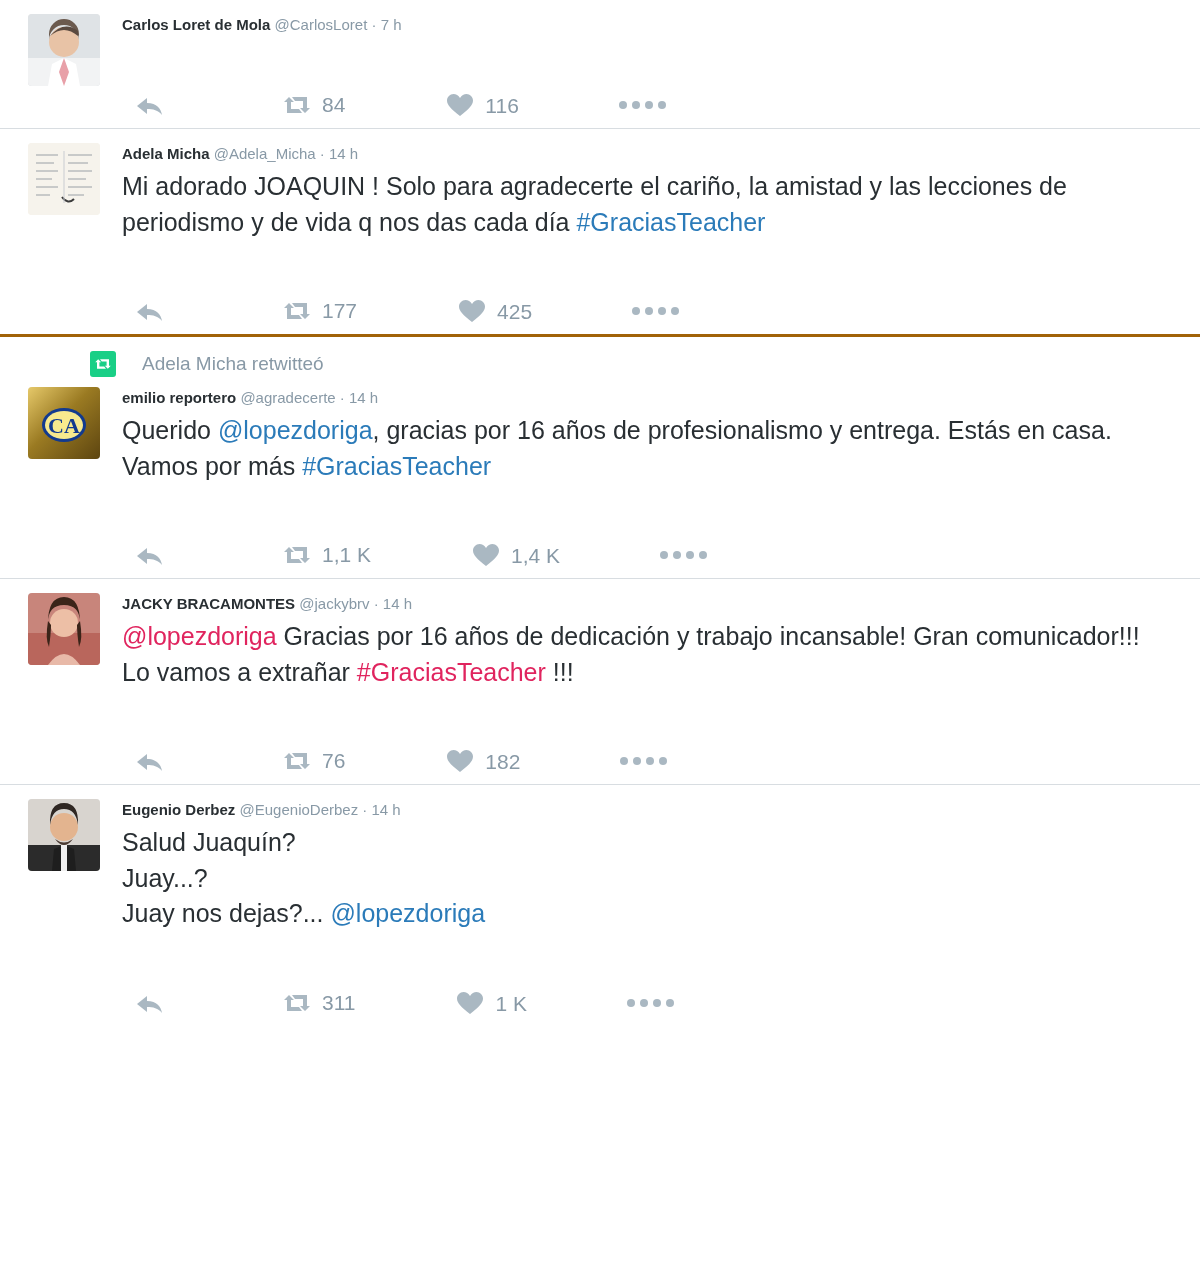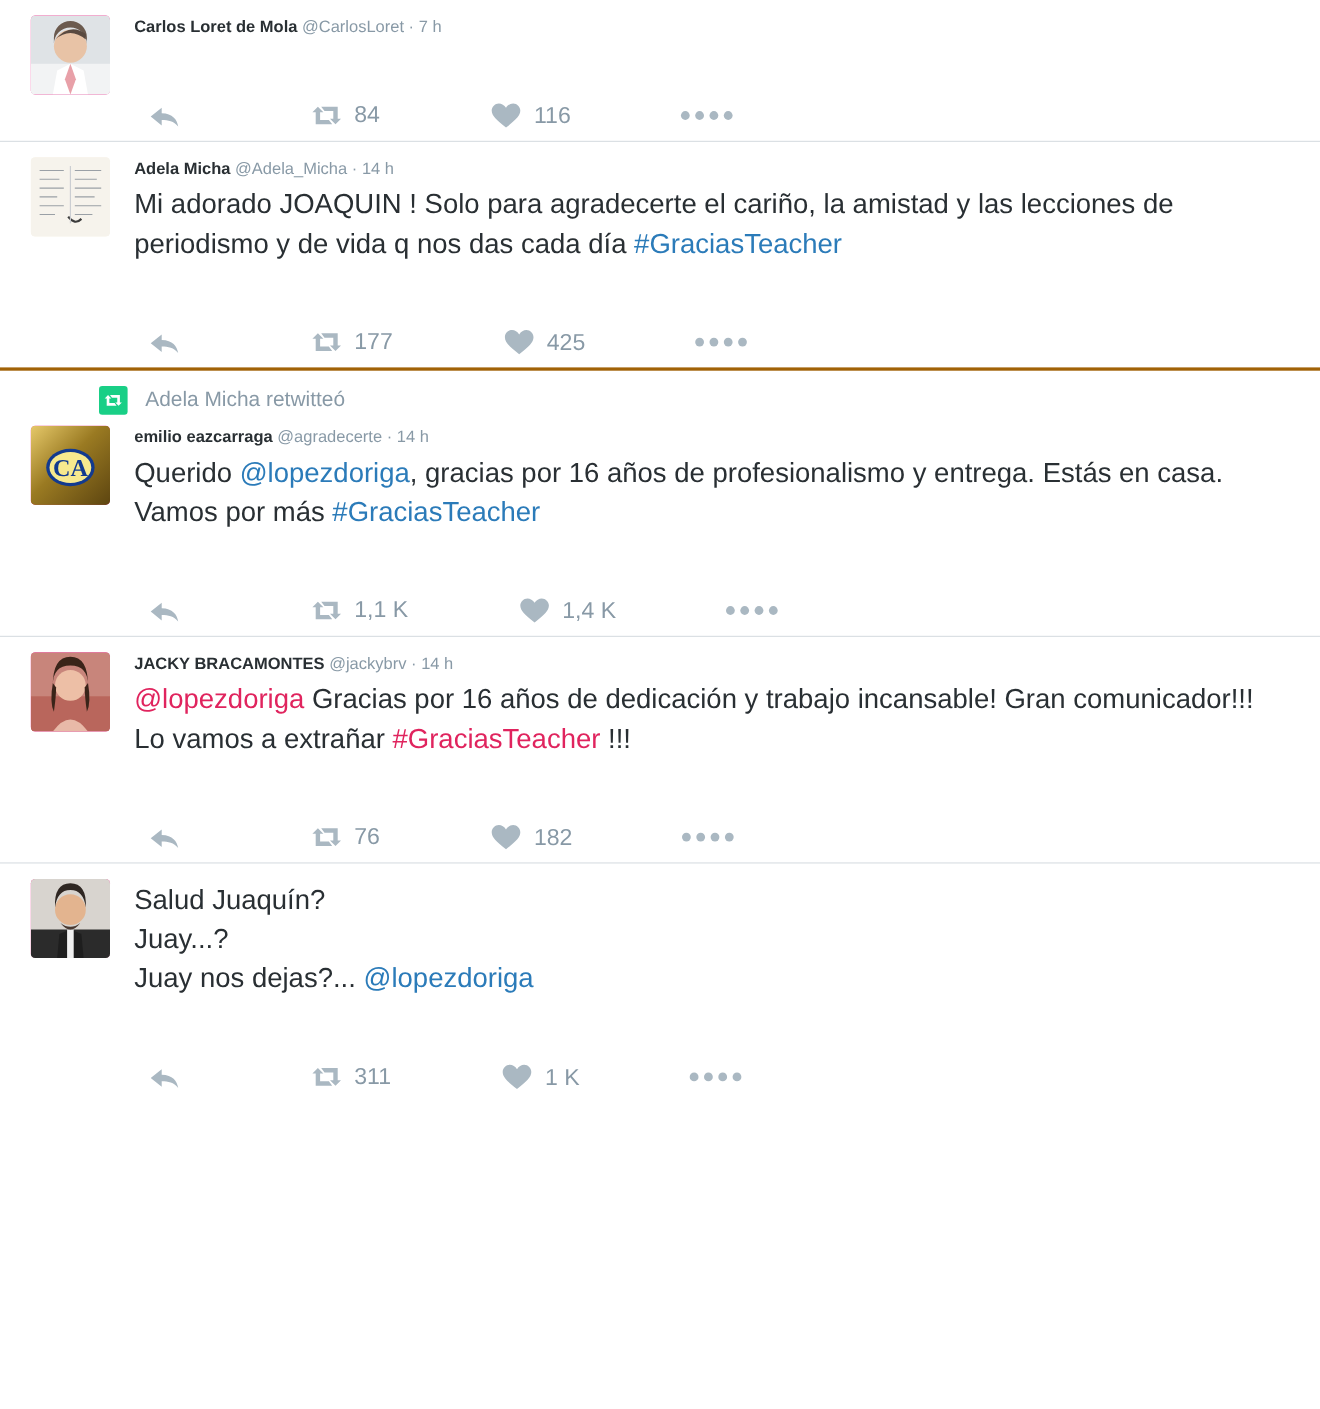--- a/index.html
+++ b/index.html
@@ -22,21 +22,21 @@
     border-bottom: 3px solid #a16207;
     padding: 14px 28px 10px 28px;
     box-sizing: border-box;
   }
   .tweet.sep-strong {
     border-bottom: 1px solid #d8dde1;
   }
   .retweet-context {
     display: flex;
     align-items: center;
-    gap: 16px;
+    gap: 26px;
     margin-left: 62px;
     margin-bottom: 10px;
     color: #8899a6;
     font-size: 19px;
   }
   .retweet-badge {
     width: 26px;
     height: 26px;
     background: #19cf86;
     border-radius: 3px;
@@ -49,21 +49,21 @@
     display: flex;
     align-items: flex-start;
   }
   .avatar {
     width: 72px;
     height: 72px;
     flex: 0 0 72px;
     border-radius: 4px;
     overflow: hidden;
     margin-right: 22px;
-    background: #ec4899;
+    background: #e5e5e5;
     position: relative;
   }
   .avatar svg { display: block; width: 100%; height: 100%; }
   .content {
     flex: 1 1 auto;
     min-width: 0;
     padding-top: 2px;
   }
   .head {
     font-size: 15px;
@@ -265,21 +265,21 @@
             </linearGradient>
           </defs>
           <rect width="72" height="72" fill="url(#gold)"></rect>
           <ellipse cx="36" cy="38" rx="22" ry="17" fill="#123a8f"></ellipse>
           <ellipse cx="36" cy="38" rx="19" ry="14" fill="#f7e98e"></ellipse>
           <text x="36" y="46" font-family="Liberation Serif, serif" font-size="22" font-weight="bold" fill="#123a8f" text-anchor="middle">CA</text>
         </svg>
       </div>
       <div class="content">
         <div class="head">
-          <span class="name">emilio eazcarraga</span>
+          <span class="name">emilio reportero</span>
           <span class="handle">@agradecerte</span>
           <span class="dot">·</span>
           <span class="time">14 h</span>
         </div>
         <div class="text"><span>Querido </span><span class="link-blue">@lopezdoriga</span><span>, gracias por 16 años de profesionalismo y entrega. Estás en casa. Vamos por más </span><span class="link-blue">#GraciasTeacher</span></div>
         <div class="actions">
           <div class="act act-reply">
             <svg width="30" height="24" viewBox="0 0 30 24">
               <path d="M3 13 L13 5 L13 10 C23 10 27 16 28 22 C24 17 19 16 13 16 L13 21 Z" fill="#aab8c2"></path>
             </svg>
@@ -370,20 +370,26 @@
           <rect width="72" height="72" fill="#d8d4cf"></rect>
           <rect y="46" width="72" height="26" fill="#2b2b2b"></rect>
           <path d="M36 46 L46 50 L48 72 L24 72 L26 50 Z" fill="#1e1e1e"></path>
           <rect x="33" y="46" width="6" height="26" fill="#f0f0f0"></rect>
           <circle cx="36" cy="28" r="14" fill="#e3b48f"></circle>
           <path d="M22 26 q2 -16 14 -16 q12 0 14 16 q1 -22 -14 -22 q-15 0 -14 22 z" fill="#2f2723"></path>
           <path d="M27 40 q9 7 18 0 q-9 12 -18 0 z" fill="#4a3a32"></path>
         </svg>
       </div>
       <div class="content">
+        <div class="head">
+          <span class="name">Eugenio Derbez</span>
+          <span class="handle">@EugenioDerbez</span>
+          <span class="dot">·</span>
+          <span class="time">14 h</span>
+        </div>
         <div class="text"><span>Salud Juaquín?</span><br><span>Juay...?</span><br><span>Juay nos dejas?... </span><span class="link-blue">@lopezdoriga</span></div>
         <div class="actions">
           <div class="act act-reply">
             <svg width="30" height="24" viewBox="0 0 30 24">
               <path d="M3 13 L13 5 L13 10 C23 10 27 16 28 22 C24 17 19 16 13 16 L13 21 Z" fill="#aab8c2"></path>
             </svg>
           </div>
           <div class="act act-rt">
             <svg width="30" height="22" viewBox="0 0 30 22">
               <path d="M7 3 L12 8 L9 8 L9 15 L17 15 L20 19 L5 19 L5 8 L2 8 Z" fill="#aab8c2"></path>

